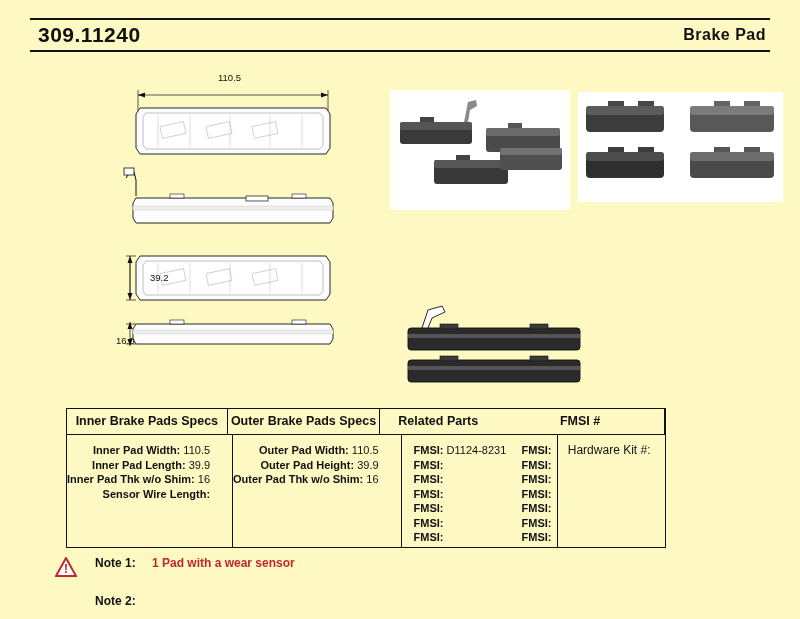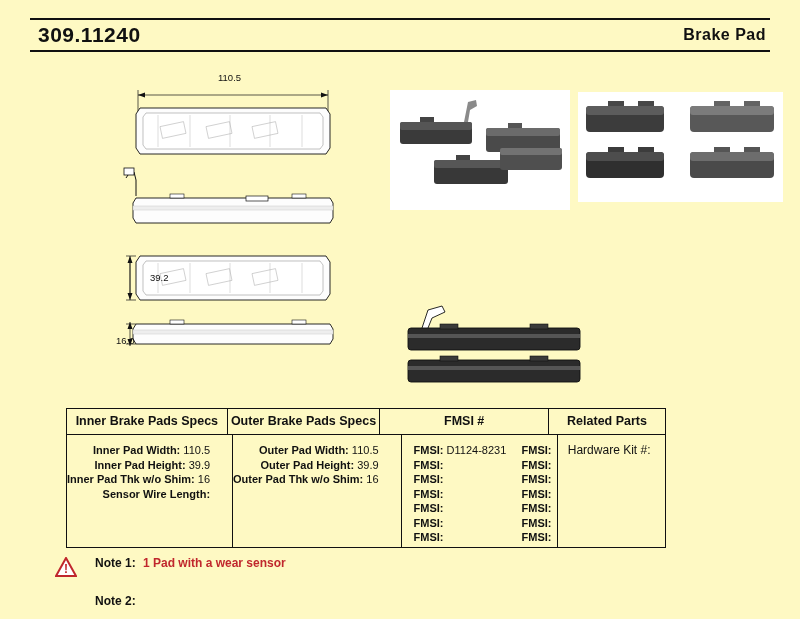--- a/index.html
+++ b/index.html
@@ -154,21 +154,21 @@
   }
   .note-row {
     position: absolute;
     font-size: 12px;
     color: #111;
     font-weight: bold;
     line-height: 16px;
     white-space: nowrap;
   }
   #note1-label { left: 40px; top: 0px; }
-  #note1-value { left: 88px; top: 0px; color: #c0272d; }
+  #note1-value { left: 97px; top: 0px; color: #c0272d; }
   #note2-label { left: 40px; top: 18px; margin-top: 20px; }
   #note2-value { left: 92px; top: 18px; color: #c0272d; }
 </style>
 </head>
 <body>
 
 <div id="page">
 
   <div class="header">
     <div class="header-rule"></div>
@@ -331,38 +331,38 @@
   </div>
 
   <div class="specs">
     <div class="specs-header">
       <div class="col c1">
         <div class="col-title">Inner Brake Pads Specs</div>
       </div>
       <div class="col c2">
         <div class="col-title">Outer Brake Pads Specs</div>
       </div>
+      <div class="col c4">
+        <div class="col-title">Related Parts</div>
+      </div>
       <div class="col c3">
         <div class="col-title">FMSI #</div>
       </div>
-      <div class="col c4">
-        <div class="col-title">Related Parts</div>
-      </div>
     </div>
 
     <div class="specs-body">
 
       <div class="col c1">
         <div class="inner-list">
           <div class="spec-line">
             <b>Inner Pad Width:</b>
             <span>110.5</span>
           </div>
           <div class="spec-line">
-            <b>Inner Pad Height:</b>
+            <b>Inner Pad Length:</b>
             <span>39.9</span>
           </div>
           <div class="spec-line">
             <b>Inner Pad Thk w/o Shim:</b>
             <span>16</span>
           </div>
           <div class="spec-line">
             <b>Sensor Wire Length:</b>
             <span></span>
           </div>

